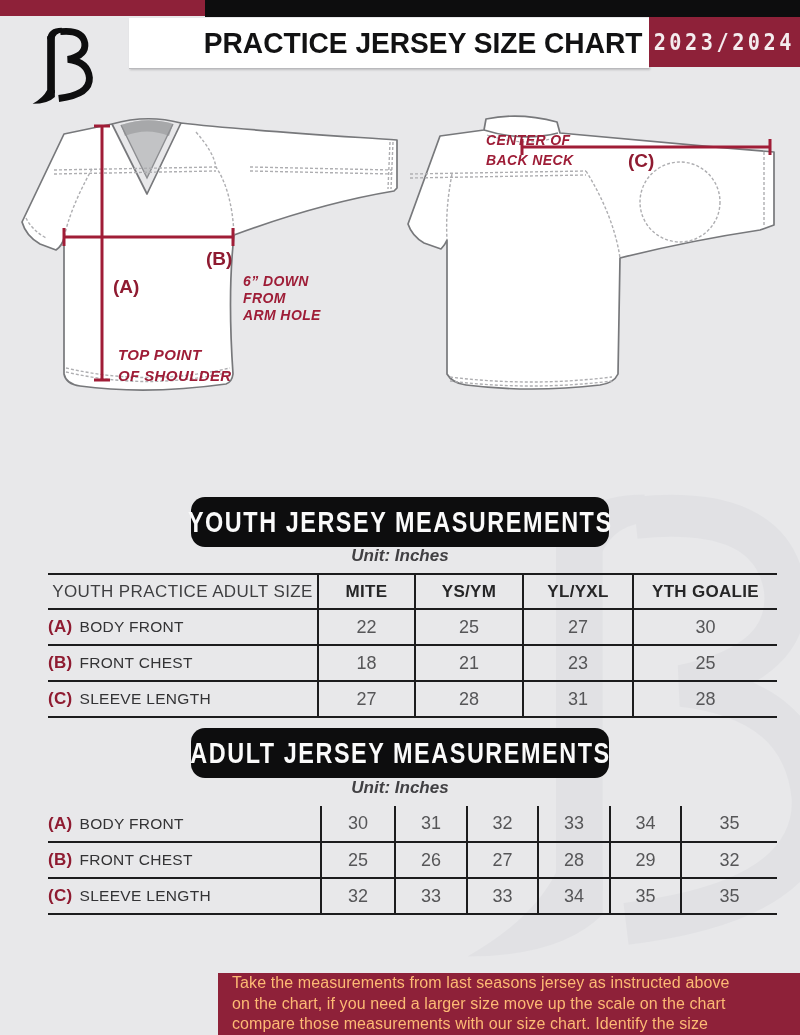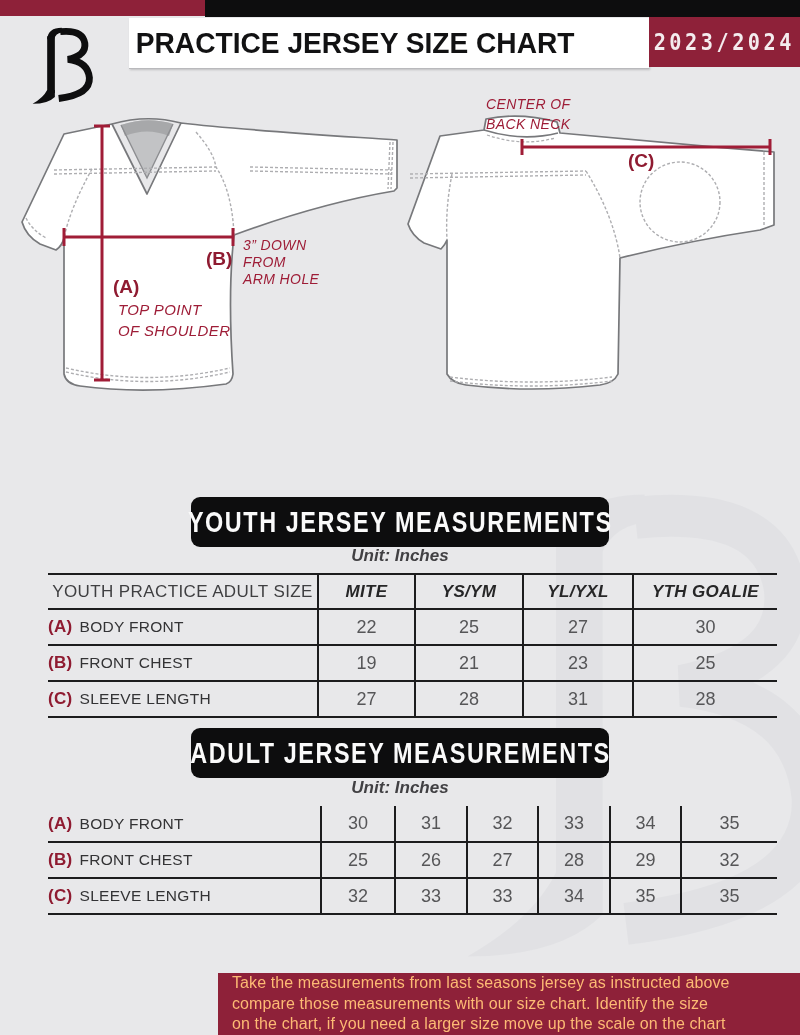--- a/index.html
+++ b/index.html
@@ -14,60 +14,60 @@
 
   
   .watermark { left:430px; top:470px; width:420px; height:525px; color:#dddee1; opacity:.6; z-index:0; }
 
   
   .topstrip-maroon { left:0; top:0; width:205px; height:16px; background:#8e2139; z-index:2; }
   .topstrip-black  { left:205px; top:0; width:595px; height:17px; background:#0d0d0e; z-index:2; }
   .logo-main { left:26px; top:24px; width:70px; height:86px; color:#0e0e0f; z-index:3; }
   .titlebox {
     left:129px; top:18px; width:520px; height:50px; background:#ffffff; z-index:3;
-    display:flex; align-items:center; justify-content:flex-start;
+    display:flex; align-items:center; justify-content:flex-end;
     box-shadow:0 1px 0 #b9b9bc, 1px 2px 2px rgba(0,0,0,.18);
   }
   .titlebox .t {
     display:inline-block; transform:scaleX(.97);
     font-weight:bold; font-size:29px; letter-spacing:0; color:#121213; white-space:nowrap;
   }
   .yearbox {
     left:649px; top:17px; width:151px; height:50px; background:#8e2139; z-index:3;
     display:flex; align-items:center; justify-content:center;
   }
   .yearbox .t {
     display:inline-block; transform:scaleX(.88);
     font-family:"DejaVu Sans Mono", monospace; font-weight:bold;
     font-size:23px; letter-spacing:4px; color:#f4ecee; white-space:nowrap;
   }
 
   
   .diagram { left:0; top:90px; width:800px; height:330px; z-index:1; }
   .anno { position:absolute; z-index:2; color:#9e1d37; }
-  .anno-italic { font-style:italic; font-weight:400; letter-spacing:.4px; }
+  .anno-italic { font-style:italic; font-weight:700; letter-spacing:.4px;margin-top:36px; }
   .anno-bold { font-weight:800; font-size:19px; color:#8f1b31; }
   .a-label { left:113px; top:276px; }
-  .a-note  { left:118px; top:299px; font-size:15px; line-height:21px; }
+  .a-note  { left:118px; top:308px; font-size:15px; line-height:21px; }
   .b-label { left:206px; top:248px; }
   .b-note  { left:243px; top:237px; font-size:14px; line-height:17px; }
   .c-label { left:628px; top:150px; }
   .neck-note { left:486px; top:94px; font-size:14px; line-height:20px; }
 
   
   .notice {
     left:0; top:420px; width:800px; height:62px; background:#8e2139; z-index:2;
     display:flex; flex-direction:column; align-items:center; justify-content:center;
     color:#f6eef1; font-size:19px; line-height:25px; letter-spacing:.2px;
   }
 
   
   .black-banner {
     left:50%; transform:translateX(-50%); width:418px; height:50px;
-    background:#0d0d0e; border-radius:9px; z-index:2;
+    background:#0d0d0e; border-radius:14px; z-index:2;
     display:flex; align-items:center; justify-content:center;
   }
   .black-banner .t {
     display:inline-block; transform:scaleX(.78);
     color:#fafafa; font-weight:bold; font-size:30px; letter-spacing:2px; white-space:nowrap;
   }
   .banner-youth { top:497px; }
   .banner-adult { top:728px; }
   .unit {
     left:0; width:800px; text-align:center; z-index:2;
@@ -77,21 +77,21 @@
   .unit-adult { top:778px; }
 
   
   .size-table { position:absolute; left:48px; width:729px; border-collapse:collapse; table-layout:fixed; z-index:1; }
   .table-youth { top:573px; }
   .table-adult { top:806px; }
   .size-table td { border-bottom:2px solid #1c1c1d; vertical-align:middle; height:36px; padding:0; }
   .table-adult td { height:36px; }
   .size-table tr.hdr td { border-top:2px solid #1c1c1d; height:35px; }
   .size-table td.v { border-left:2px solid #1c1c1d; text-align:center; }
-  .col-head { font-weight:bold; font-size:17px; color:#262627; letter-spacing:.3px;font-style:italic; }
+  .col-head { font-weight:bold; font-size:17px; color:#262627; letter-spacing:.3px; }
   .head-label { text-align:center; font-size:17px; color:#3f3f41; letter-spacing:.4px; }
   .row-label { text-align:left; padding-left:24px; font-size:15.5px; color:#333335; letter-spacing:.3px; }
   .row-label .key { font-weight:800; font-size:17px; color:#8f1b31; margin-right:7px; }
   .num { font-size:18px; color:#565658; }
 
   
   .footer-black {
     left:0; top:973px; width:218px; height:62px; background:#0c0c0d; z-index:2;
     display:flex; align-items:center;
   }
@@ -204,21 +204,21 @@
     </g>
   </svg>
 
   <div class="anno anno-bold a-label">(A)</div>
   <div class="anno anno-italic a-note">
     <div>TOP POINT</div>
     <div>OF SHOULDER</div>
   </div>
   <div class="anno anno-bold b-label">(B)</div>
   <div class="anno anno-italic b-note">
-    <div>3” DOWN</div>
+    <div>6” DOWN</div>
     <div>FROM</div>
     <div>ARM HOLE</div>
   </div>
   <div class="anno anno-bold c-label">(C)</div>
   <div class="anno anno-italic neck-note">
     <div>CENTER OF</div>
     <div>BACK NECK</div>
   </div>
 
 
@@ -245,21 +245,21 @@
     </tr>
     <tr>
       <td class="row-label"><span class="key">(A)</span><span>BODY FRONT</span></td>
       <td class="v num">22</td>
       <td class="v num">25</td>
       <td class="v num">27</td>
       <td class="v num">30</td>
     </tr>
     <tr>
       <td class="row-label"><span class="key">(B)</span><span>FRONT CHEST</span></td>
-      <td class="v num">19</td>
+      <td class="v num">18</td>
       <td class="v num">21</td>
       <td class="v num">23</td>
       <td class="v num">25</td>
     </tr>
     <tr>
       <td class="row-label"><span class="key">(C)</span><span>SLEEVE LENGTH</span></td>
       <td class="v num">27</td>
       <td class="v num">28</td>
       <td class="v num">31</td>
       <td class="v num">28</td>
@@ -308,17 +308,17 @@
       <td class="v num">33</td>
       <td class="v num">34</td>
       <td class="v num">35</td>
       <td class="v num">35</td>
     </tr>
   </tbody>
     </table>
 
   <div class="layer footer-maroon">
     <div>Take the measurements from last seasons jersey as instructed above</div>
+    <div>on the chart, if you need a larger size move up the scale on the chart</div>
     <div>compare those measurements  with our size chart. Identify the size</div>
-    <div>on the chart, if you need a larger size move up the scale on the chart</div>
   </div>
 
 </div>
 
 </body></html>

